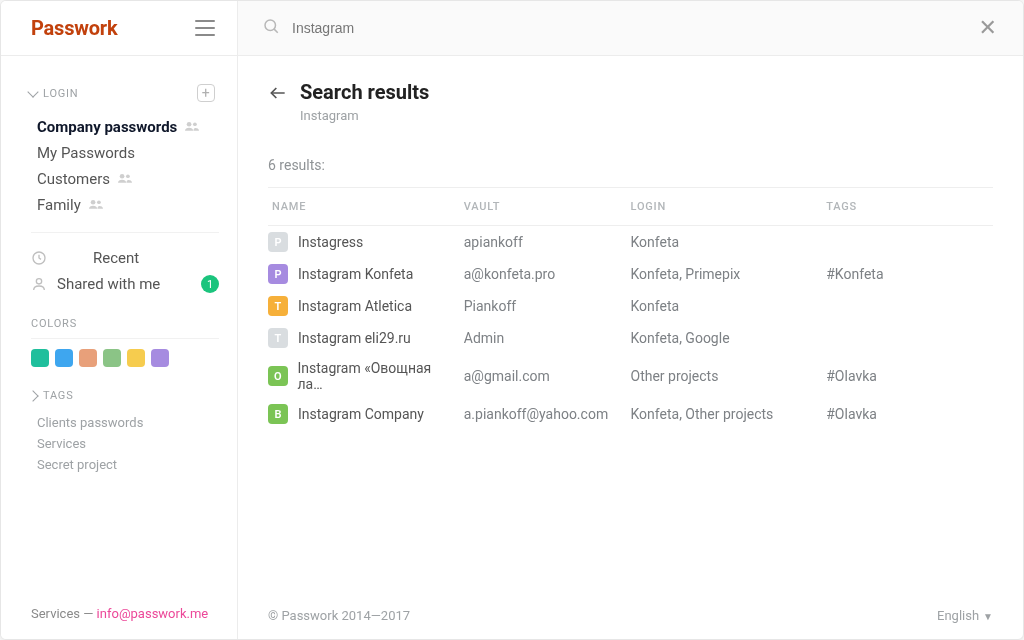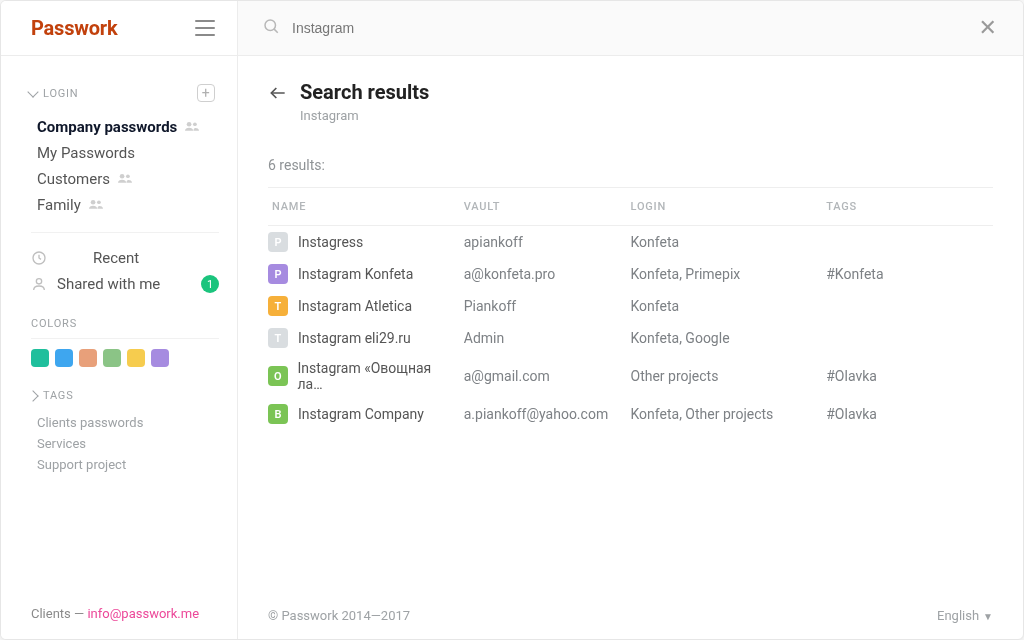--- a/index.html
+++ b/index.html
@@ -250,27 +250,27 @@
 
       <div class="section-hdr" style="padding-top:22px;">
         <div class="section-hdr-left">
           <span class="chev chev-right"></span>
           <span>TAGS</span>
         </div>
       </div>
       <div class="tag-list">
         <div class="tag-item">Clients passwords</div>
         <div class="tag-item">Services</div>
-        <div class="tag-item">Support project</div>
+        <div class="tag-item">Secret project</div>
       </div>
 
     </div>
 
     <div class="sidebar-footer">
-      <span>Clients — </span><a href="#">info@passwork.me</a>
+      <span>Services — </span><a href="#">info@passwork.me</a>
     </div>
   </aside>
 
   <div class="main">
     <div class="topbar">
       <div class="search-wrap">
         <span class="search-icon">
           <svg width="18" height="18" viewBox="0 0 24 24" fill="none" stroke="currentColor" stroke-width="2">
               <circle cx="11" cy="11" r="7"></circle>
               <line x1="21" y1="21" x2="16.2" y2="16.2"></line>

